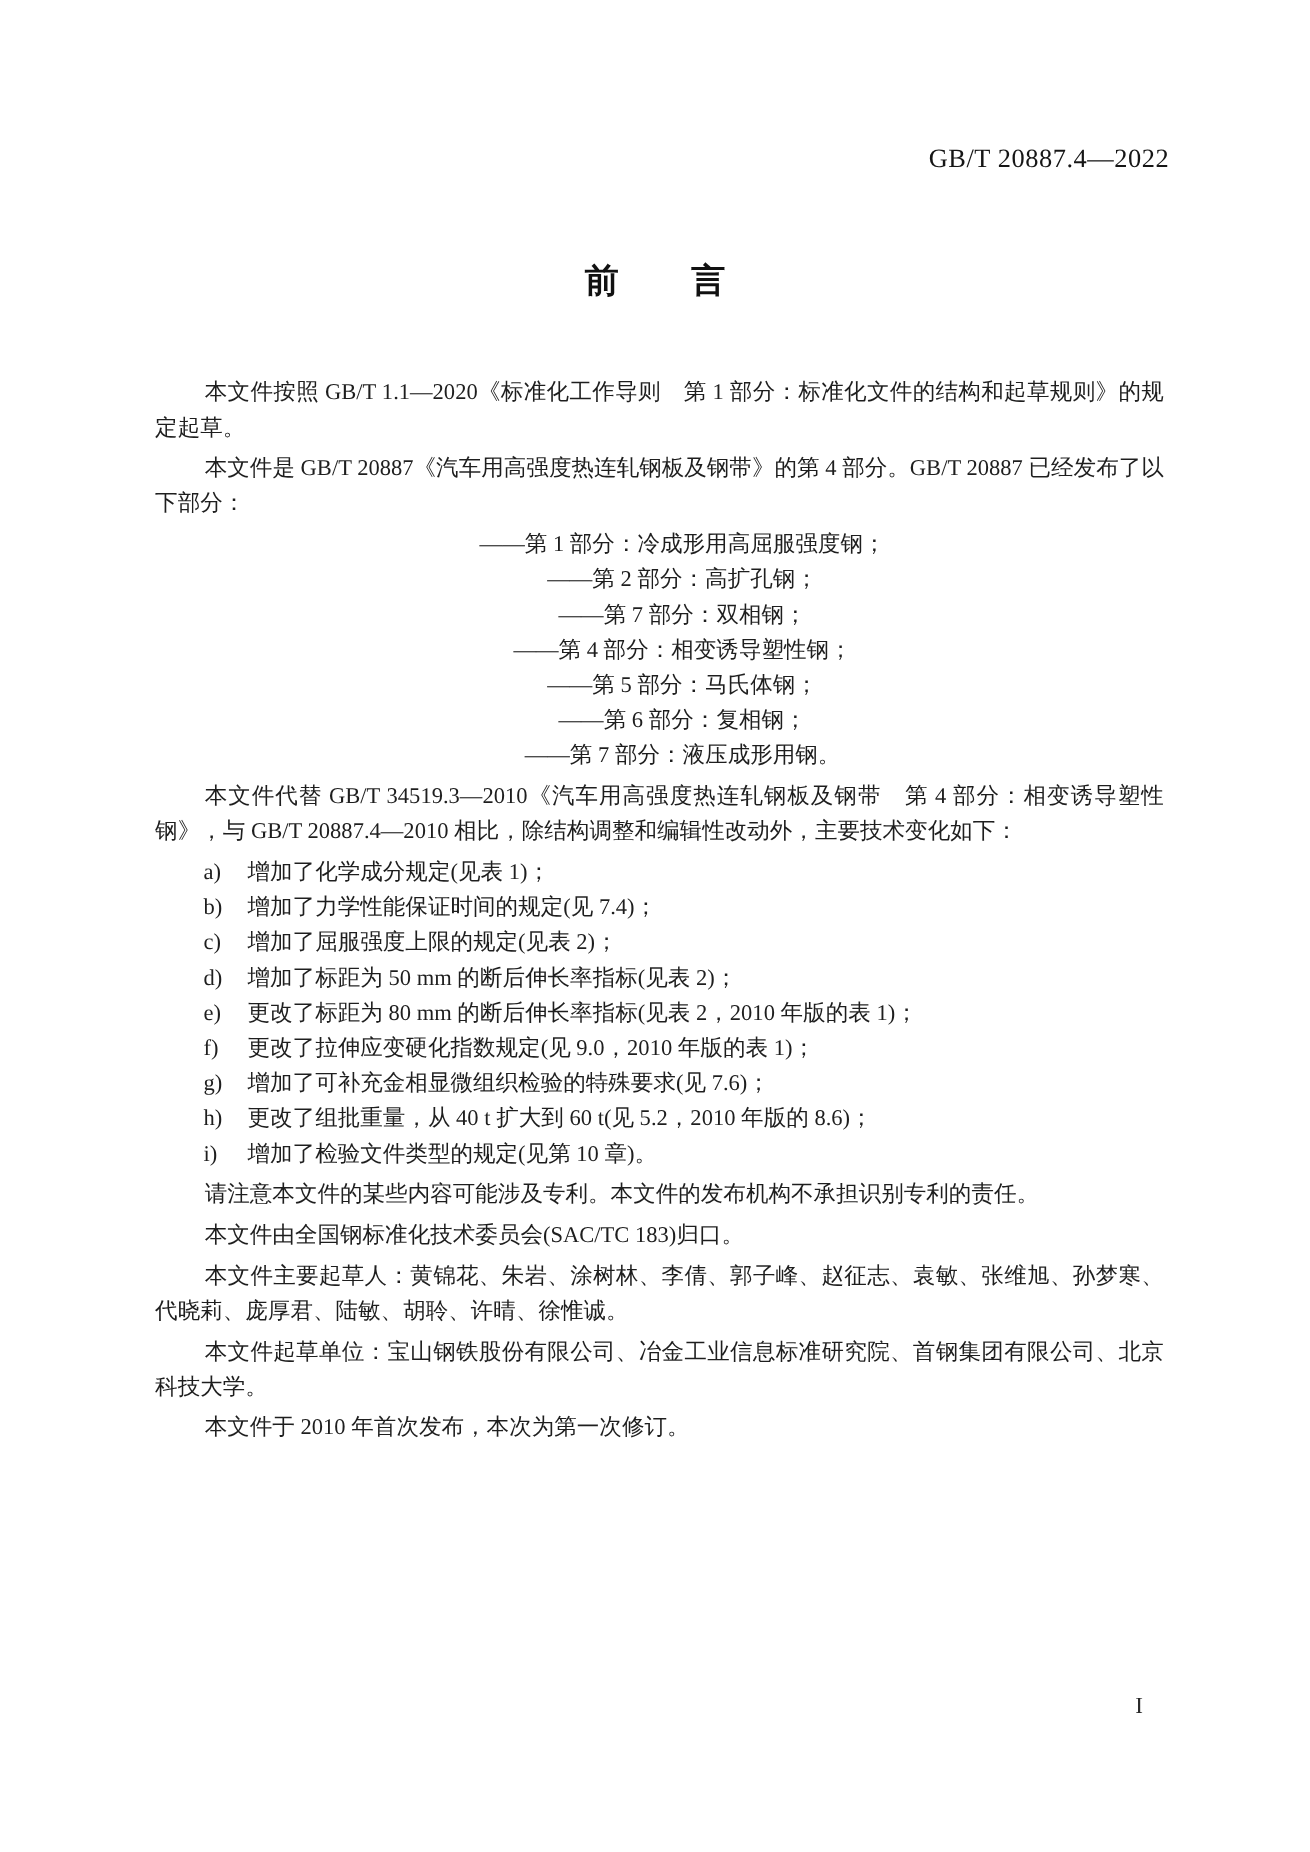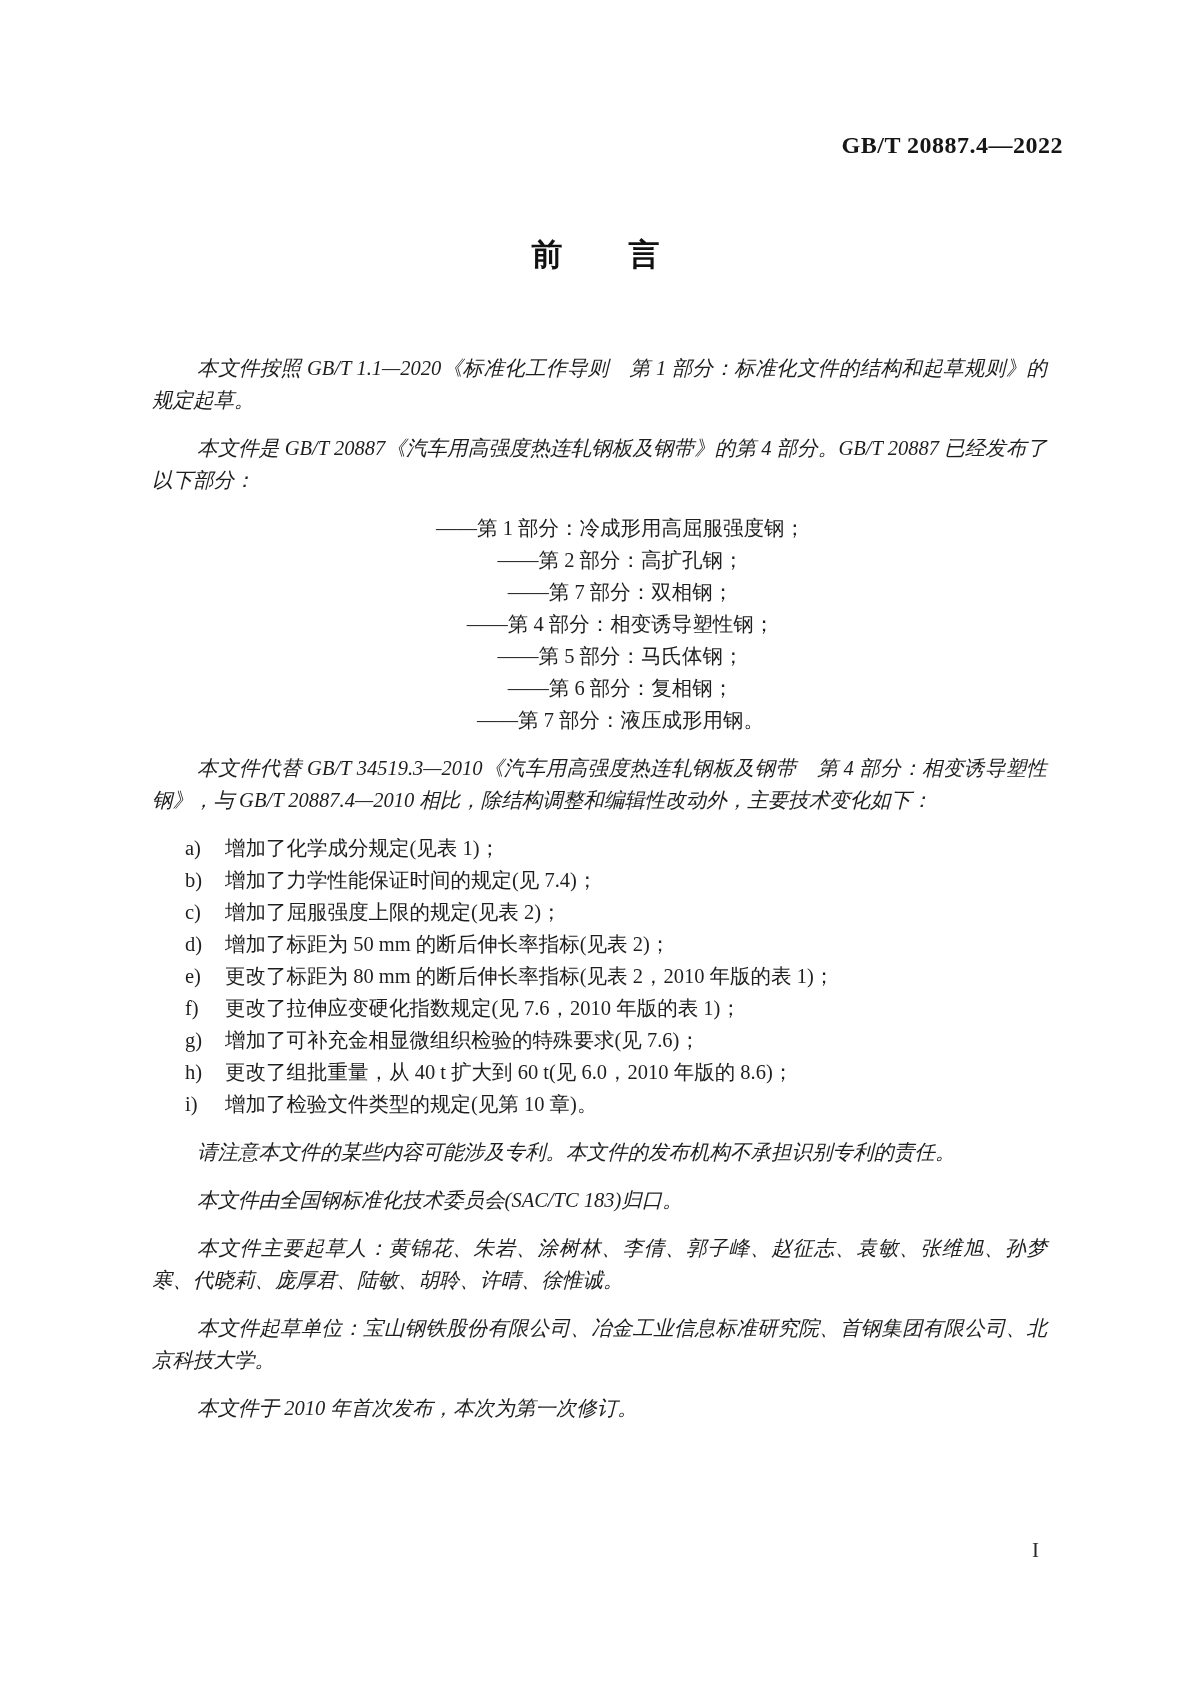--- a/index.html
+++ b/index.html
@@ -15,21 +15,21 @@
     color: #1e1e1e;
     font-family: "Liberation Serif", "DejaVu Serif", serif;
     overflow: hidden;
   }
   .doc-header {
     position: absolute;
     top: 132px;
     left: 136px;
     width: 927px;
     text-align: right;
-    font-weight: bold;
+    font-weight: normal;
     font-size: 24px;
     letter-spacing: 0.5px;
     color: #161616;
     white-space: nowrap;
   }
   .doc-title {
     position: absolute;
     top: 236px;
     left: 0;
     width: 100%;
@@ -46,23 +46,22 @@
     position: absolute;
     top: 336px;
     left: 136px;
     width: 927px;
     font-size: 20.5px;
     line-height: 32px;
     text-align: justify;
     color: #1e1e1e;
   }
   .para {
-    margin: 16px;
+    margin: 5px;
     text-indent: 2.2em;
-    font-style: italic;
   }
   .parts-list {
     margin: 0;
   }
   .dash-item {
     margin: 0 0 0 42px;
     text-align: center;
   }
   .changes-list {
     margin: 0;
@@ -134,29 +133,29 @@
       <p class="change-item">
         <span class="change-label">d)</span>
         <span>增加了标距为 50 mm 的断后伸长率指标(见表 2)；</span>
       </p>
       <p class="change-item">
         <span class="change-label">e)</span>
         <span>更改了标距为 80 mm 的断后伸长率指标(见表 2，2010 年版的表 1)；</span>
       </p>
       <p class="change-item">
         <span class="change-label">f)</span>
-        <span>更改了拉伸应变硬化指数规定(见 7.6，2010 年版的表 1)；</span>
+        <span>更改了拉伸应变硬化指数规定(见 9.0，2010 年版的表 1)；</span>
       </p>
       <p class="change-item">
         <span class="change-label">g)</span>
         <span>增加了可补充金相显微组织检验的特殊要求(见 7.6)；</span>
       </p>
       <p class="change-item">
         <span class="change-label">h)</span>
-        <span>更改了组批重量，从 40 t 扩大到 60 t(见 6.0，2010 年版的 8.6)；</span>
+        <span>更改了组批重量，从 40 t 扩大到 60 t(见 5.2，2010 年版的 8.6)；</span>
       </p>
       <p class="change-item">
         <span class="change-label">i)</span>
         <span>增加了检验文件类型的规定(见第 10 章)。</span>
       </p>
     </div>
 
     <p class="para">请注意本文件的某些内容可能涉及专利。本文件的发布机构不承担识别专利的责任。</p>
 
 

